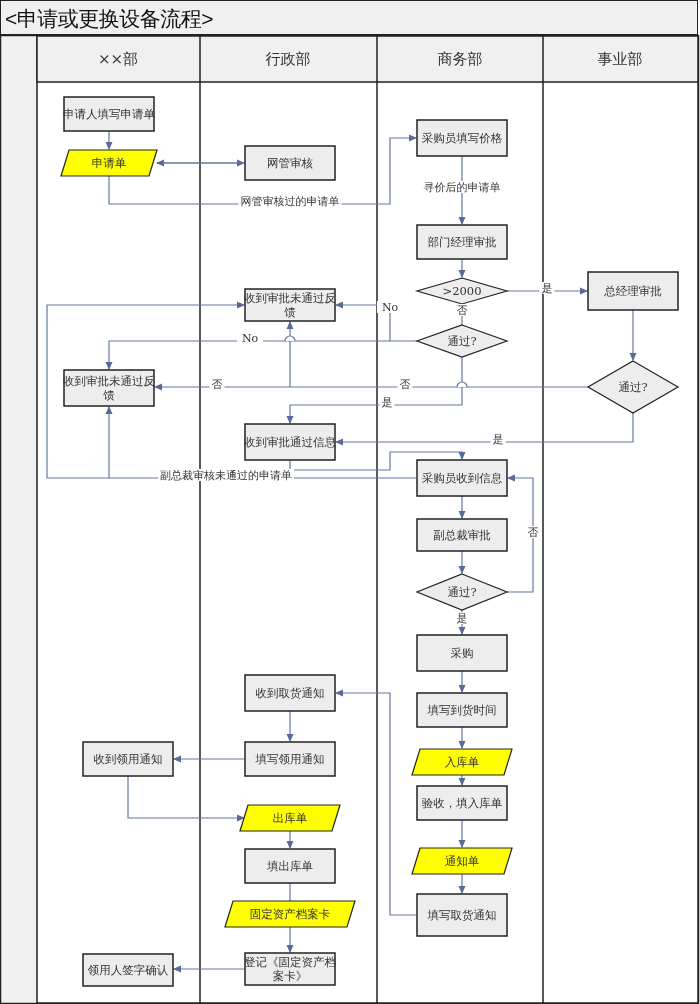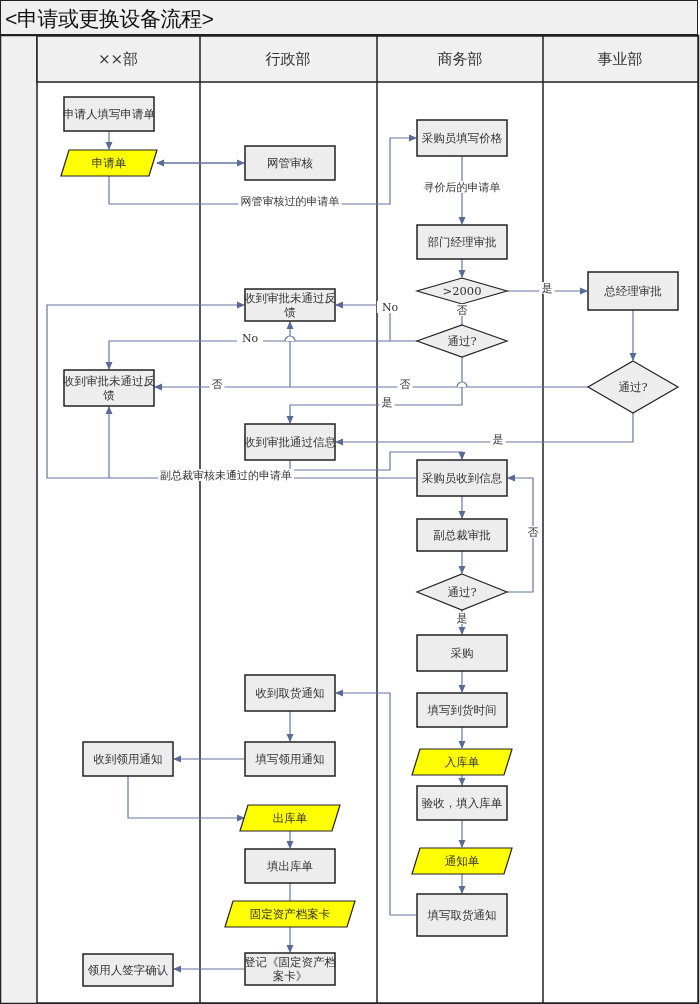--- a/index.html
+++ b/index.html
@@ -2,21 +2,21 @@
 <html><head>
 <meta charset="utf-8">
 <style>
   html, body { margin: 0; padding: 0; background: #ffffff; }
   body { width: 700px; height: 1004px; position: relative; overflow: hidden;
          font-family: "DejaVu Serif", "Liberation Serif", serif; }
   #frame { position: absolute; left: 0; top: 0; width: 700px; height: 1004px; }
   .title-bar { position: absolute; left: 0; top: 0; width: 698px; height: 35px;
                background: #f0f0f0; border: 1px solid #222; box-sizing: border-box; }
   .title-text { position: absolute; left: 4px; top: 4px; font-size: 21px; color: #111;
-                font-family: Liberation Mono, monospace; letter-spacing: -0.5px; }
+                font-family: Liberation Sans, sans-serif; letter-spacing: -0.5px; }
   svg { position: absolute; left: 0; top: 0; }
   .lane-head { font-size: 15px; fill: #333; }
   .node-text { font-size: 11.5px; fill: #333; }
   .lbl { font-size: 11px; fill: #333; }
 </style>
 </head>
 <body>
 
 <div id="frame">
   <div class="title-bar">

